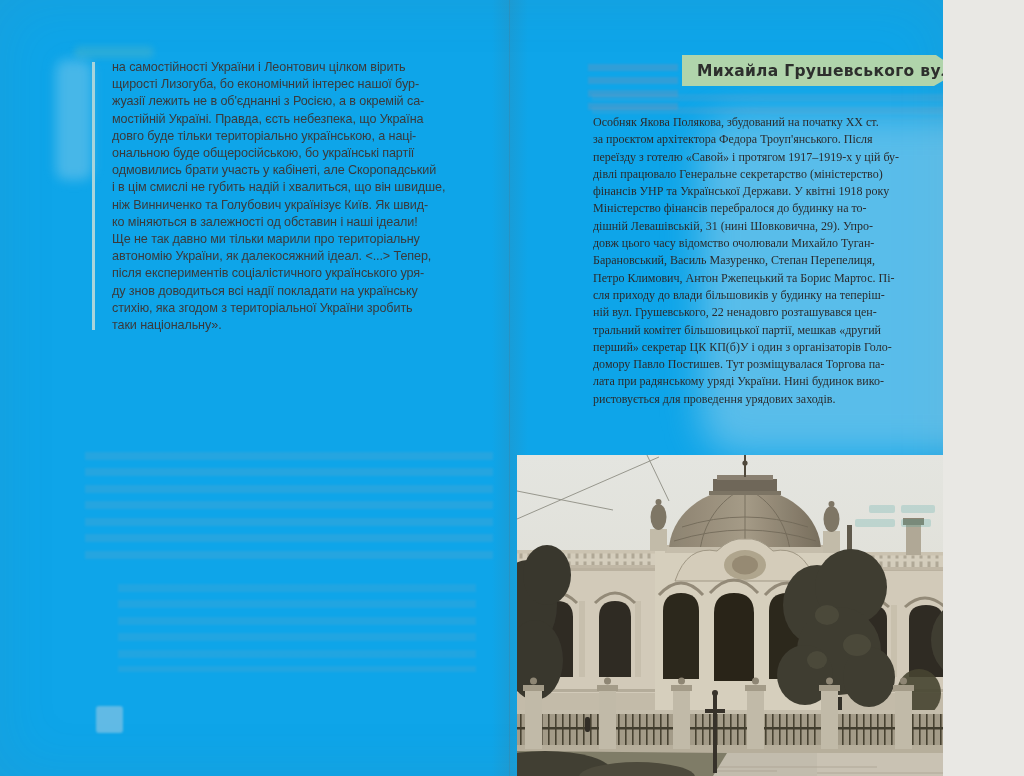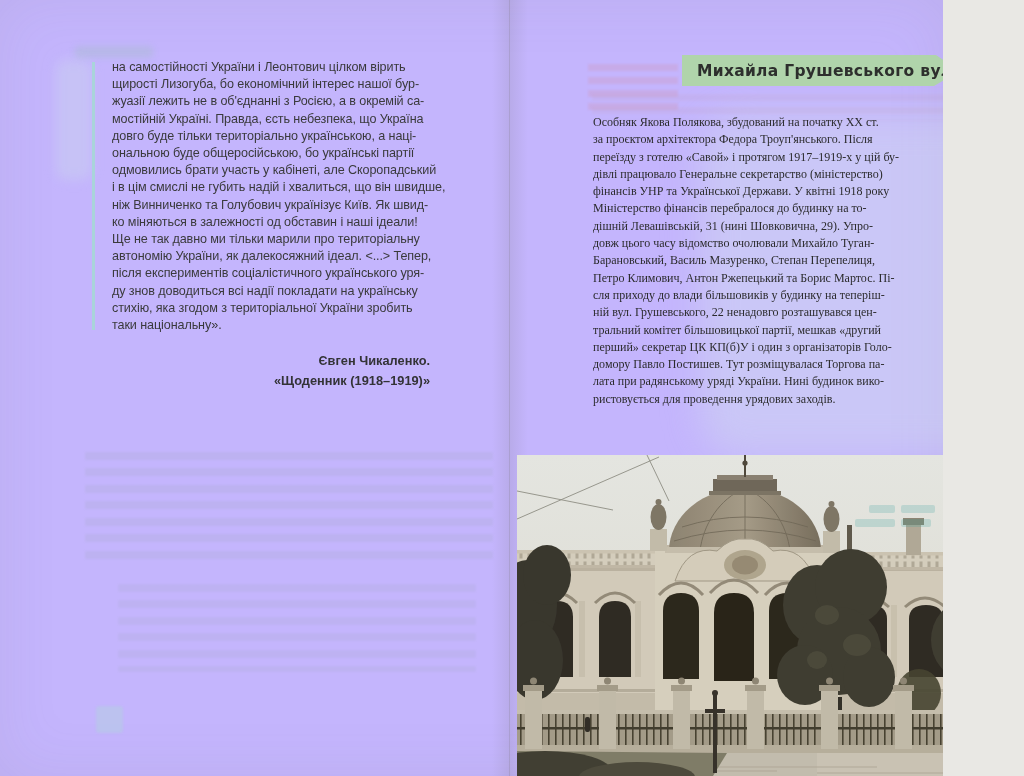--- a/index.html
+++ b/index.html
@@ -1,17 +1,17 @@
 <!DOCTYPE html>
 <html><head>
 <meta charset="utf-8">
 <style>
   html,body{margin:0;padding:0;}
   body{width:1024px;height:776px;background:#e9e8e4;font-family:"Liberation Sans",sans-serif;}
-  .scan{position:relative;width:943px;height:776px;background:#c4b5fd;overflow:hidden;
+  .scan{position:relative;width:943px;height:776px;background:#0ea5e9;overflow:hidden;
         box-shadow:inset 0 0 60px rgba(120,115,105,0.10);}
   
   .quote-rule{position:absolute;left:92px;top:62px;width:3px;height:268px;background:#a9d4da;}
   .quote-text{position:absolute;left:112px;top:59px;width:360px;
               font-size:12.6px;line-height:17.2px;color:#3a3a3c;letter-spacing:-0.1px;
               white-space:pre-line;}
   .quote-attr{position:absolute;left:112px;top:351px;width:318px;text-align:right;
               font-size:12.8px;line-height:20px;font-weight:bold;color:#333336;
               white-space:pre-line;}
   .bleed-block{position:absolute;filter:blur(1px);}
@@ -65,22 +65,20 @@
 одмовились брати участь у кабінеті, але Скоропадський
 і в цім смислі не губить надій і хвалиться, що він швидше,
 ніж Винниченко та Голубович українізує Київ. Як швид-
 ко міняються в залежності од обставин і наші ідеали!
 Ще не так давно ми тільки марили про територіальну
 автономію України, як далекосяжний ідеал. &lt;...&gt; Тепер,
 після експериментів соціалістичного українського уря-
 ду знов доводиться всі надії покладати на українську
 стихію, яка згодом з територіальної України зробить
 таки національну».</div>
-  <div class="quote-attr">Євген Чикаленко.
-«Щоденник (1918–1919)»</div>
 
   <div class="bleed-block bleed-1"></div>
   <div class="bleed-block bleed-2"></div>
   <div class="page-number-box"></div>
 
   <div class="spine-shadow"></div>
   <div class="spine-crease"></div>
 
   <div class="tint-right"></div>
   <div class="bleed-pink-1"></div>

